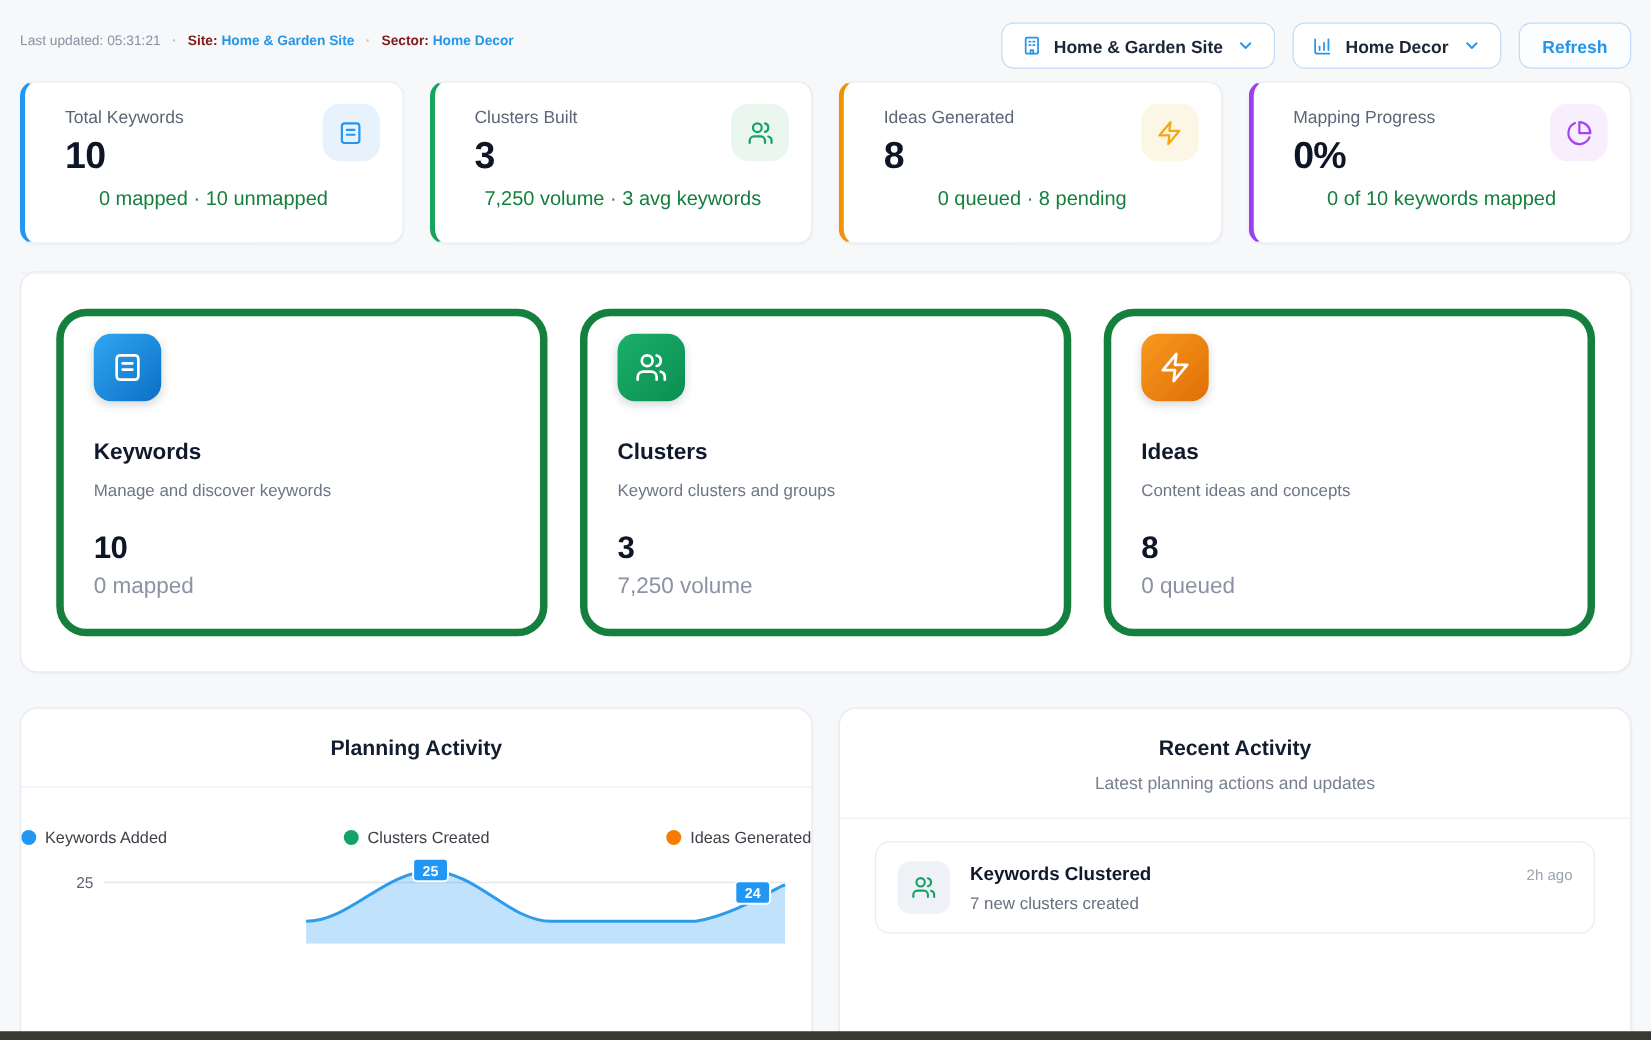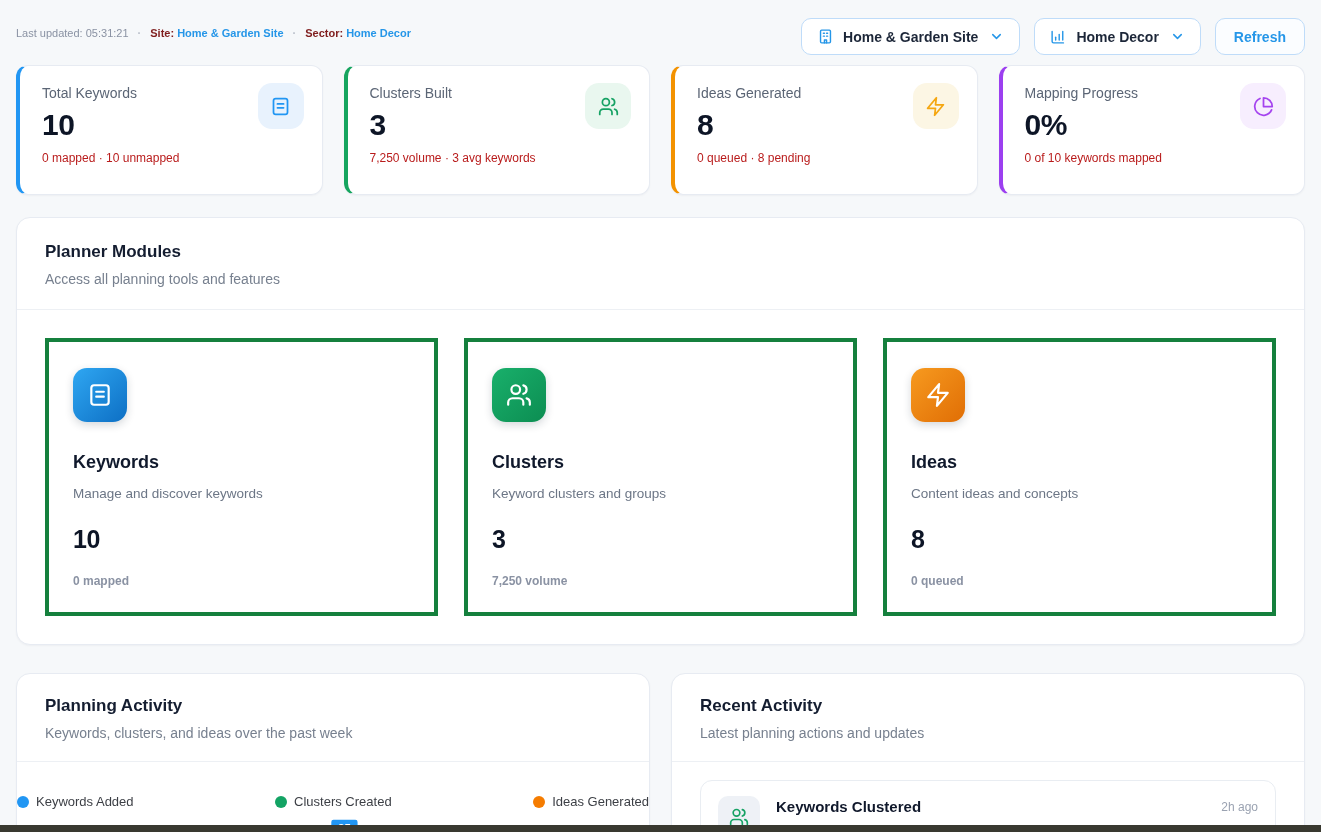--- a/index.html
+++ b/index.html
@@ -30,26 +30,26 @@
   .btn svg { display:block; }
   .btn .btn-ic { color:#2596e8; }
   .btn .chev { color:#2596e8; margin-left:2px; }
   .btn-refresh { color:#2596e8; background:#fbfdff; padding:0 18px; }
 
   
   .stats-row { display:flex; gap:21px; margin-top:10px; }
   .stat-card {
     position:relative; flex:1; height:130px; background:#fff;
     border:1px solid #e7ebf2; border-left:4px solid var(--accent, #2196f3);
-    border-radius:12px; padding:19px 22px;
+    border-radius:12px; padding:19px 32px;
     box-shadow:0 1px 2px rgba(23,37,56,.04);
   }
   .stat-label { font-size:14px; color:#5b6575; }
   .stat-value { font-size:30px; font-weight:800; color:#0d1526; margin-top:7px; letter-spacing:-0.5px; }
-  .stat-sub { font-size:12px; color:#b91c1c; margin-top:9px; }
+  .stat-sub { font-size:16px; color:#15803d; margin-top:9px;text-align:center; }
   .stat-icon {
     position:absolute; top:17px; right:18px; width:46px; height:46px; border-radius:14px;
     display:flex; align-items:center; justify-content:center;
   }
   .stat-icon.s0 { background:#e8f2fd; color:#2196f3; }
   .stat-icon.s1 { background:#e9f7ef; color:#16a264; }
   .stat-icon.s2 { background:#fcf6e4; color:#f5a711; }
   .stat-icon.s3 { background:#f7eefe; color:#a544ef; }
 
   
@@ -58,41 +58,41 @@
     box-shadow:0 1px 2px rgba(23,37,56,.04);
   }
   .panel-head { padding:24px 28px 22px; }
   .panel-title { font-size:17px; font-weight:700; color:#141d30; }
   .panel-sub { font-size:14px; color:#77808f; margin-top:9px; }
   .panel-divider { border:none; border-top:1px solid #edf0f4; height:0; }
 
   .modules-panel { margin-top:22px; }
   .modules-grid { display:flex; gap:26px; padding:28px; }
   .module-card {
-    flex:1; border:4px solid #15803d; border-radius:0; padding:26px 24px 24px;
+    flex:1; border:6px solid #15803d; border-radius:24px; padding:14px 24px 24px;
     background:#fff; cursor:pointer;
   }
   .module-icon {
     width:54px; height:54px; border-radius:14px; color:#fff;
     display:flex; align-items:center; justify-content:center;
     box-shadow:0 3px 8px rgba(23,37,56,.18);
   }
   .module-icon.m0 { background:linear-gradient(135deg,#2fa7f2,#0d6fc4); }
   .module-icon.m1 { background:linear-gradient(135deg,#19b06b,#0c8d52); }
   .module-icon.m2 { background:linear-gradient(135deg,#f79a1f,#e06e05); }
   .module-icon.m3 { background:linear-gradient(135deg,#6a52e0,#4b31c6); }
   .module-title { font-size:18px; font-weight:700; color:#10192c; margin-top:30px; }
   .module-desc { font-size:13.5px; color:#6c7686; margin-top:13px; }
   .module-value { font-size:25px; font-weight:800; color:#0d1526; margin-top:24px; letter-spacing:-0.5px; }
-  .module-sub { font-size:12px; color:#8a92a3; margin-top:20px;font-weight:bold; }
+  .module-sub { font-size:18px; color:#8a92a3; margin-top:5px; }
 
   
   .bottom-row { display:flex; gap:21px; margin-top:28px; }
   .bottom-row .panel { flex:1; height:430px; overflow:hidden; }
-  .bottom-head { padding:22px 28px 20px; }
+  .bottom-head { padding:22px 28px 20px;text-align:center; }
 
   .legend-row {
     display:flex; justify-content:space-between; gap:24px; margin-top:32px;
     font-size:13px; color:#3c3f45;
   }
   .legend-item { display:flex; align-items:center; gap:7px; cursor:pointer; }
   .legend-dot { width:12px; height:12px; border-radius:50%; }
   .legend-dot.blue { background:#2196f3; }
   .legend-dot.green { background:#13a364; }
   .legend-dot.orange { background:#f57c00; }
@@ -254,24 +254,20 @@
       <div class="stat-sub">0 of 10 keywords mapped</div>
       <div class="stat-icon s3">
         <svg width="21" height="21" viewBox="0 0 24 24">
             <use href="#ic-pie"></use>
           </svg>
       </div>
     </div>
   </div>
 
   <div class="panel modules-panel">
-    <div class="panel-head">
-      <div class="panel-title">Planner Modules</div>
-      <div class="panel-sub">Access all planning tools and features</div>
-    </div>
     <hr class="panel-divider">
     <div class="modules-grid">
 
       <div class="module-card">
         <div class="module-icon m0">
           <svg width="26" height="26" viewBox="0 0 24 24">
               <use href="#ic-doc"></use>
             </svg>
         </div>
         <div class="module-title">Keywords</div>
@@ -305,21 +301,20 @@
       </div>
 
     </div>
   </div>
 
   <div class="bottom-row">
 
     <div class="panel">
       <div class="panel-head bottom-head">
         <div class="panel-title">Planning Activity</div>
-        <div class="panel-sub">Keywords, clusters, and ideas over the past week</div>
       </div>
       <hr class="panel-divider">
 
       <div class="legend-row">
         <span class="legend-item">
           <span class="legend-dot blue"></span>
           <span>Keywords Added</span>
         </span>
         <span class="legend-item">
           <span class="legend-dot green"></span>

